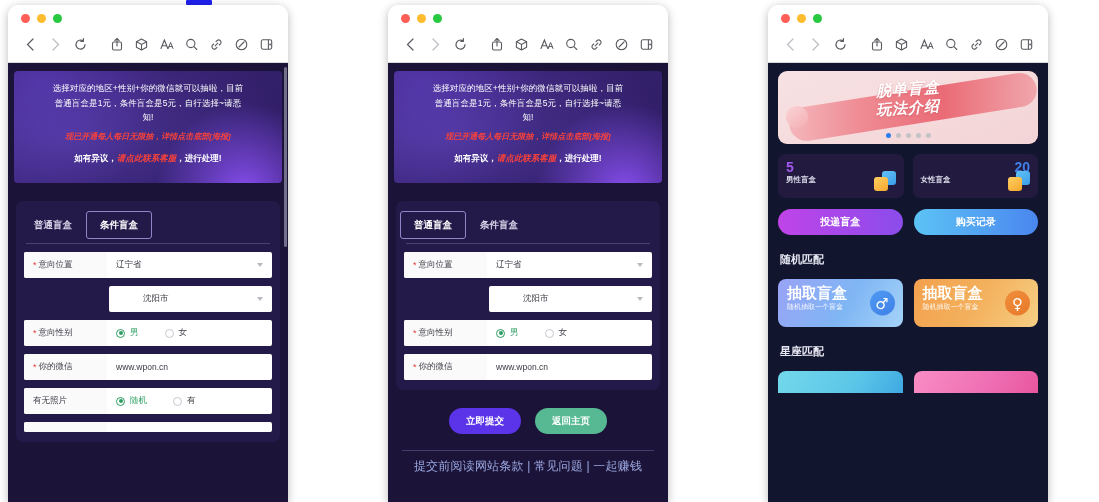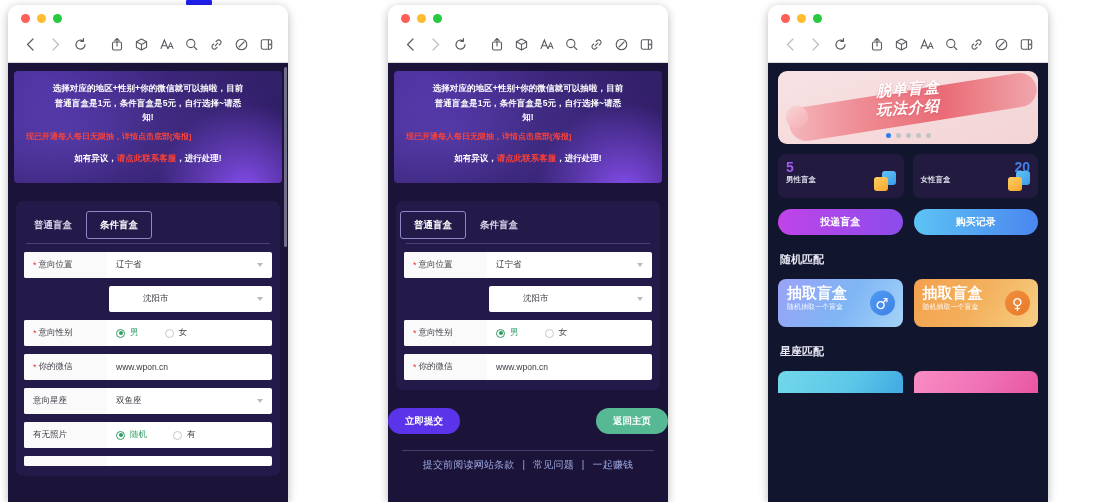--- a/index.html
+++ b/index.html
@@ -80,34 +80,34 @@
     box-sizing:border-box;
   }
   .promo:before{
     content:"";position:absolute;left:-22%;top:-55%;
     width:140%;height:160%;
     background:radial-gradient(ellipse at 30% 70%, rgba(120,90,230,.35) 0%, rgba(120,90,230,0) 60%);
   }
   .promo-line{
     position:relative;
     color:#ffffff;font-size:8.5px;line-height:14.5px;
-    text-align:center;font-weight:bold;
+    text-align:center;font-weight:normal;
     letter-spacing:.1px;
   }
   .promo-red{
     position:relative;
     color:#f9423a;font-size:8px;line-height:14px;
-    text-align:left;font-weight:bold;margin-top:5px;
+    text-align:center;font-weight:bold;margin-top:5px;font-style:italic;
   }
   .promo-mix{
     position:relative;
     color:#ffffff;font-size:8.5px;line-height:14px;
     text-align:center;font-weight:bold;margin-top:7px;
   }
-  .promo-mix .lnk{color:#f9423a;}
+  .promo-mix .lnk{color:#f9423a;font-style:italic;}
 
   
   .formcard{
     margin:18px 8px 0 8px;
     background:#241a4a;
     border-radius:7px;
     padding:10px 0 10px 0;
   }
   .tabs{
     display:flex;align-items:flex-end;
@@ -171,36 +171,36 @@
     display:flex;align-items:center;justify-content:center;
   }
   .rdot.on{border-color:#2e9e63;}
   .rdot.on:after{
     content:"";width:4px;height:4px;border-radius:50%;background:#2e9e63;
   }
   .rtext{font-size:8.5px;color:#3a3a44;}
   .rtext.on{color:#2e9e63;}
 
   .actions{
-    display:flex;justify-content:space-between;gap:14px;
+    display:flex;justify-content:center;gap:14px;
     margin-top:18px;
   }
   .btn{
     border-radius:14px;
     font-size:9.5px;font-weight:bold;color:#ffffff;
     padding:7px 17px;
     line-height:12px;
   }
   .btn-primary{background:#5b33e8;}
   .btn-ghost{background:#56b993;}
 
   .foot-rule{height:1px;background:#463c70;margin:16px 14px 0 14px;}
   .foot-links{
-    text-align:center;color:#9aa8e0;font-size:10px;
-    margin-top:7px;letter-spacing:.2px;font-family:Liberation Mono, monospace;
+    text-align:center;color:#9aa8e0;font-size:12px;
+    margin-top:7px;letter-spacing:.2px;
   }
 
   
   .hero{
     margin:8px 10px 0 10px;
     height:73px;border-radius:9px;overflow:hidden;position:relative;
     background:linear-gradient(160deg,#f7e2e4 0%,#f6dcdd 45%,#f3d4d6 100%);
   }
   .hero-arm{
     position:absolute;left:4%;top:26%;width:96%;height:46%;
@@ -438,29 +438,20 @@
       <div class="frow">
         <div class="flabel">
             <span class="req">*</span>
             <span>你的微信</span>
           </div>
         <div class="fval">
             <span>www.wpon.cn</span>
           </div>
       </div>
 
-      <div class="frow">
-        <div class="flabel">
-            <span>意向星座</span>
-          </div>
-        <div class="fval">
-            <span>双鱼座</span>
-            <span class="caret"></span>
-          </div>
-      </div>
 
       <div class="frow">
         <div class="flabel">
             <span>有无照片</span>
           </div>
         <div class="fval">
           <div class="radios">
             <div class="radio">
                 <span class="rdot on"></span>
                 <span class="rtext on">随机</span>

